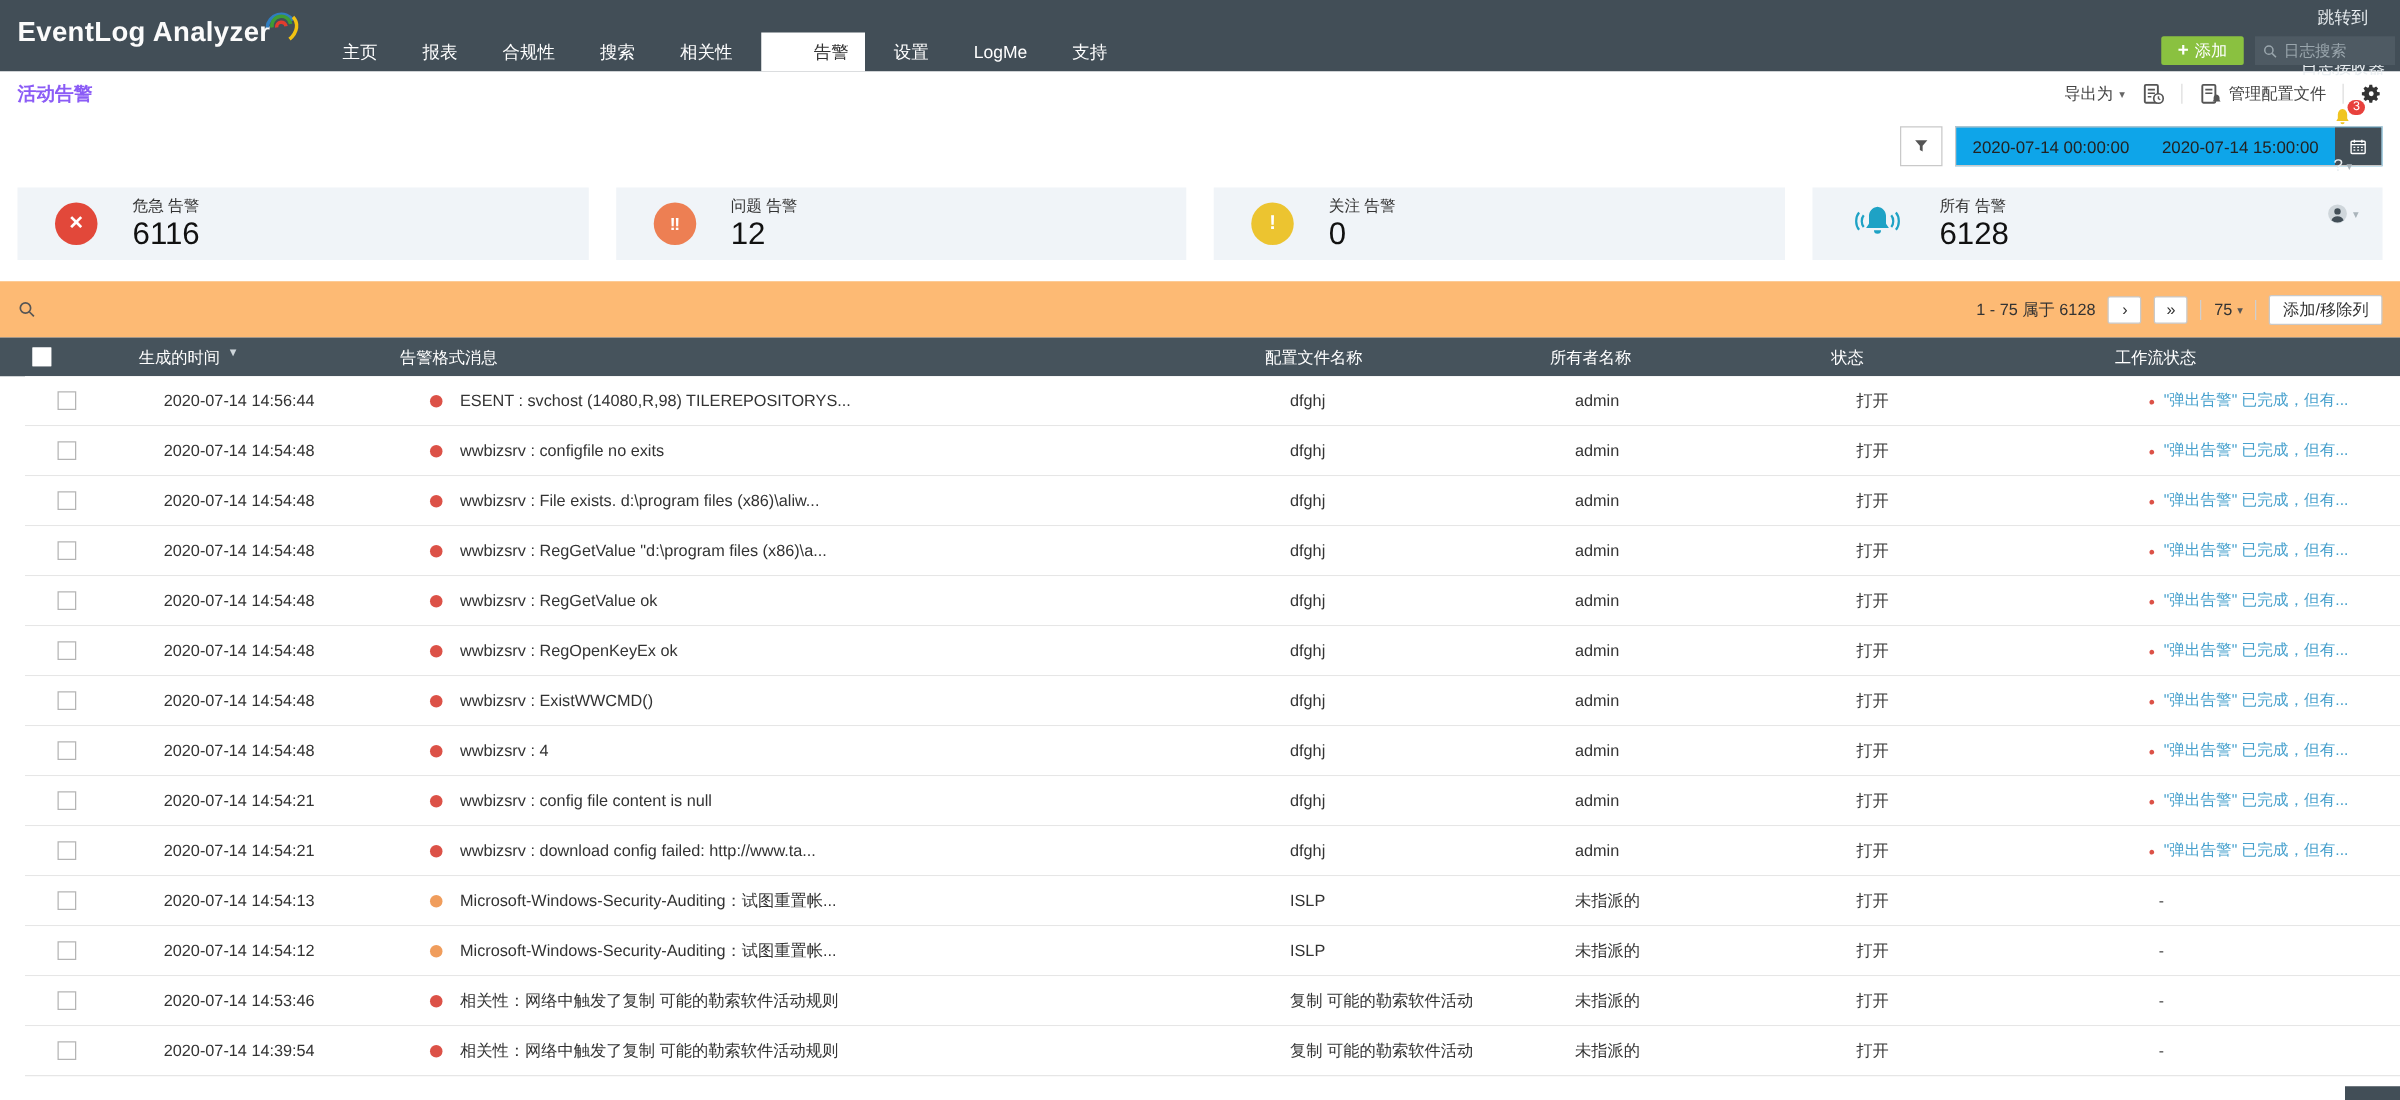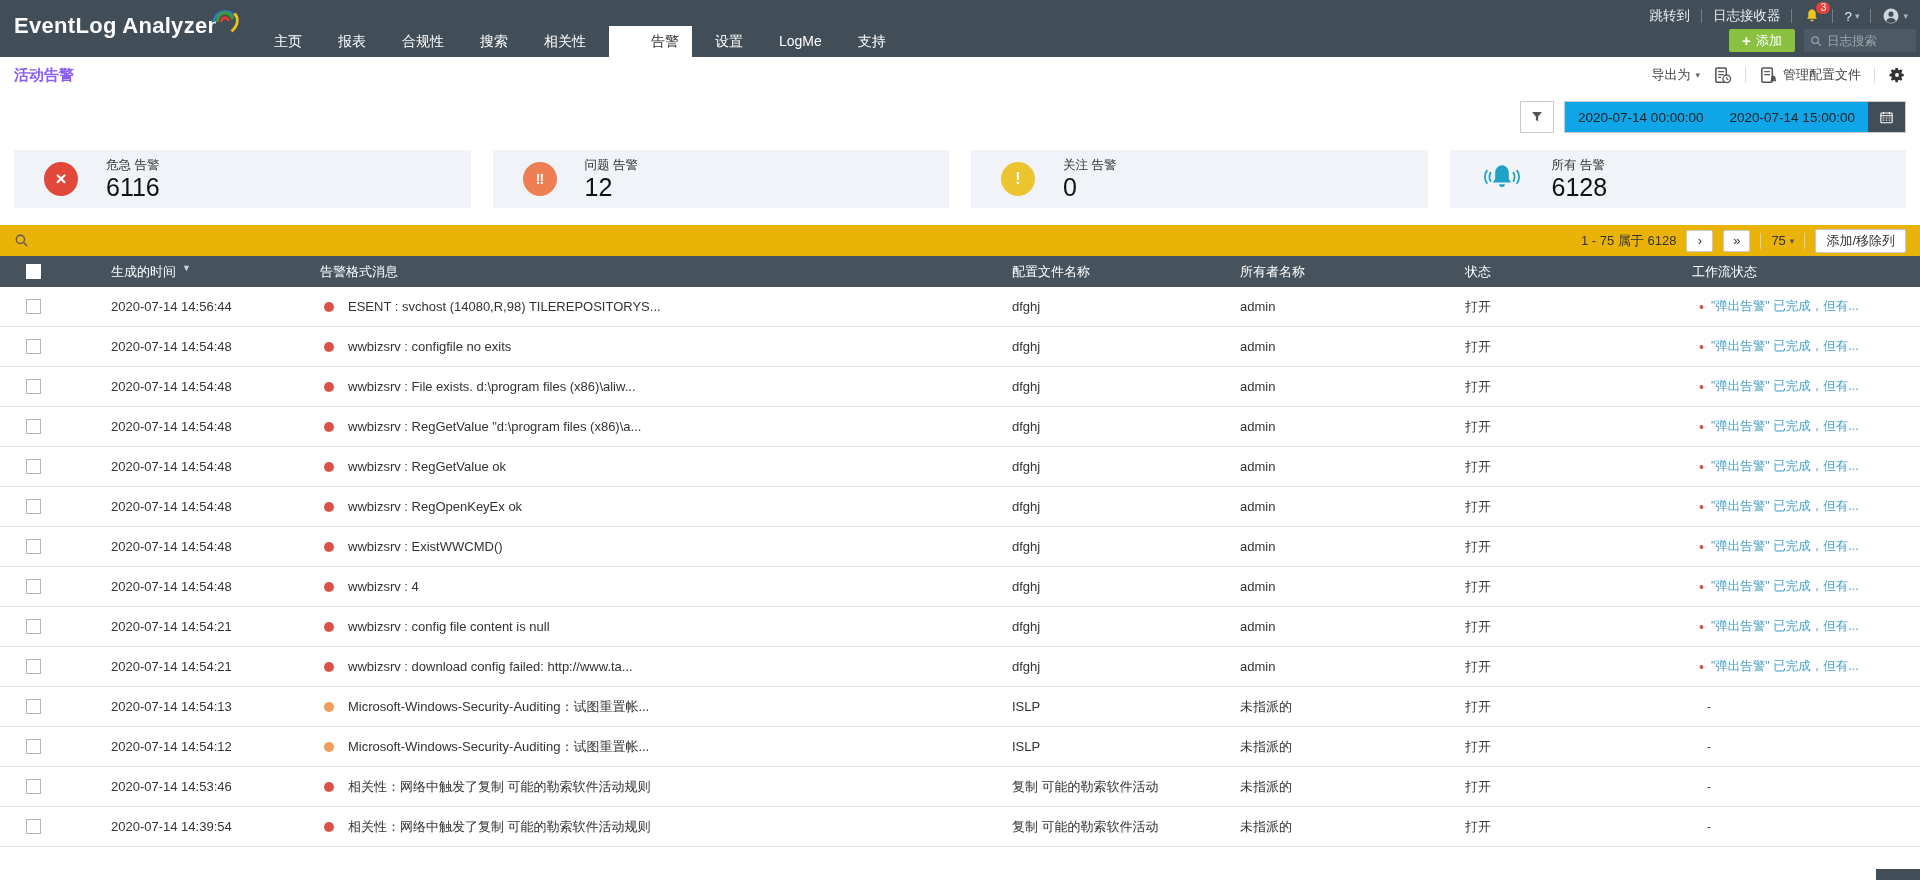--- a/index.html
+++ b/index.html
@@ -9,21 +9,21 @@
     background:#fff; color:#333; overflow:hidden; position:relative;
   }
   
   .navbar { position:relative; height:57px; background:#424e57; }
   .logo { position:absolute; left:14px; top:13px; display:flex; align-items:center; }
   .logo-text { color:#fbfbfb; font-size:22px; font-weight:700; letter-spacing:.3px; }
   .logo-swoosh { margin-left:-6px; margin-top:-9px; }
   .nav-tabs { position:absolute; left:261px; bottom:0; display:flex; gap:10px; height:31px;text-align:center; }
   .nav-tab { padding:0 13px; line-height:31px; color:#fff; font-size:14px; cursor:pointer; white-space:nowrap; }
   .nav-tab.active { background:#fff; color:#333;padding-left:42px; }
-  .nav-utility { position:absolute; top:5px; right:12px; display:flex; align-items:center; gap:11px; color:#e9eef1; font-size:13.5px; height:22px; }
+  .nav-utility { position:absolute; top:5px; right:12px; display:flex; align-items:center; gap:11px; color:#e9eef1; font-size:13.5px; height:22px;flex-direction:column; }
   .u-sep { width:1px; height:14px; background:rgba(255,255,255,.28); }
   .u-item { display:flex; align-items:center; gap:3px; cursor:pointer; }
   .bell-wrap { position:relative; display:flex; }
   .nav-badge { position:absolute; top:-5px; right:-9px; background:#e8413c; color:#fff; font-size:10px; line-height:12px; min-width:14px; text-align:center; border-radius:8px; padding:0 3px; }
   .caret { font-size:9px; color:#aab4bb; }
   .add-btn { position:absolute; top:29px; right:125px; width:66px; height:23px; background:#8ac140; color:#fff; font-size:13px; border:none; border-radius:2px; display:flex; align-items:center; justify-content:center; gap:5px; cursor:pointer; }
   .add-plus { font-size:15px; font-weight:700; line-height:1; }
   .nav-search { position:absolute; top:29px; right:4px; width:112px; height:23px; background:#4e5a63; display:flex; align-items:center; padding:0 6px; gap:5px; }
   .nav-search input { background:transparent; border:none; outline:none; width:78px; color:#e4e9ec; font-size:12.5px; font-family:"Liberation Sans",sans-serif; }
   .nav-search input::placeholder { color:#9aa6ad; }
@@ -44,33 +44,33 @@
   .card { flex:1; background:#f0f4f8; height:58px; display:flex; align-items:center; padding-left:30px; cursor:pointer; }
   .card-icon { width:34px; height:34px; border-radius:50%; color:#fff; display:flex; align-items:center; justify-content:center; flex:0 0 34px; }
   .card-icon.critical { background:#e2483a; font-size:19px; font-weight:700; }
   .card-icon.trouble { background:#ed7f53; font-size:14px; font-weight:700; letter-spacing:-1px; }
   .card-icon.attention { background:#ecc430; font-size:16px; font-weight:700; }
   .card-icon.all { background:transparent; border-radius:0; width:44px; flex-basis:44px; }
   .card-text { margin-left:28px; display:flex; flex-direction:column; justify-content:center; }
   .card-label { font-size:12.5px; color:#333; line-height:15px; }
   .card-value { font-size:25px; color:#111; line-height:28px; }
   
-  .list-toolbar { margin-top:17px; height:31px; background:#eab308; display:flex; align-items:center; justify-content:space-between; padding:0 14px; }
+  .list-toolbar { margin-top:17px; height:45px; background:#fdba74; display:flex; align-items:center; justify-content:space-between; padding:0 14px; }
   .lt-right { display:flex; align-items:center; gap:10px; font-size:13px; color:#333; }
   .pg-btn { min-width:27px; height:22px; background:#fff; border:1px solid #c9c9c9; border-radius:2px; font-size:13px; color:#333; display:flex; align-items:center; justify-content:center; cursor:pointer; }
   .lt-sep { width:1px; height:16px; background:#cfcfcf; }
   .page-size { display:flex; align-items:center; gap:4px; cursor:pointer; }
   .cols-btn { height:24px; background:#fff; border:1px solid #c9c9c9; border-radius:2px; padding:0 10px; font-size:13px; color:#333; display:flex; align-items:center; cursor:pointer; }
   
   .grid-cols { display:grid; grid-template-columns:111px 209px 692px 228px 225px 227px 228px; align-items:center; }
   .table-header { height:31px; background:#46535c; color:#fff; font-size:13px; }
   .th-cb { padding-left:26px; display:flex; }
   .hdr-cell { display:flex; align-items:flex-start; gap:6px; }
   .sort-caret { font-size:9px; color:#cdd5da; }
-  .t-row { height:40px; border-bottom:1px solid #e6e6e6; font-size:13px; color:#333; background:#fff; }
+  .t-row { height:40px; border-bottom:1px solid #e6e6e6; font-size:13px; color:#333; background:#fff;margin-left:20px; }
   .cb { appearance:none; -webkit-appearance:none; width:15px; height:15px; background:#fff; border:1px solid #b5b5b5; cursor:pointer; }
   .cb.header { border-color:#fff; }
   .cell-cb { padding-left:26px; display:flex; }
   .cell-msg { display:flex; align-items:center; padding-left:4px; gap:14px; overflow:hidden; white-space:nowrap; }
   .sev-dot { width:10px; height:10px; border-radius:50%; flex:0 0 10px; }
   .cell-workflow { display:flex; align-items:center; padding-left:7px; gap:7px; font-size:12.5px; overflow:hidden; white-space:nowrap; }
   .wf-bullet { font-size:14px; line-height:10px; }
   .wf-link { color:#46a0cd; cursor:pointer; }
   .wf-dash { padding-left:8px; color:#444; }
   .cell-plain { overflow:hidden; white-space:nowrap; }

